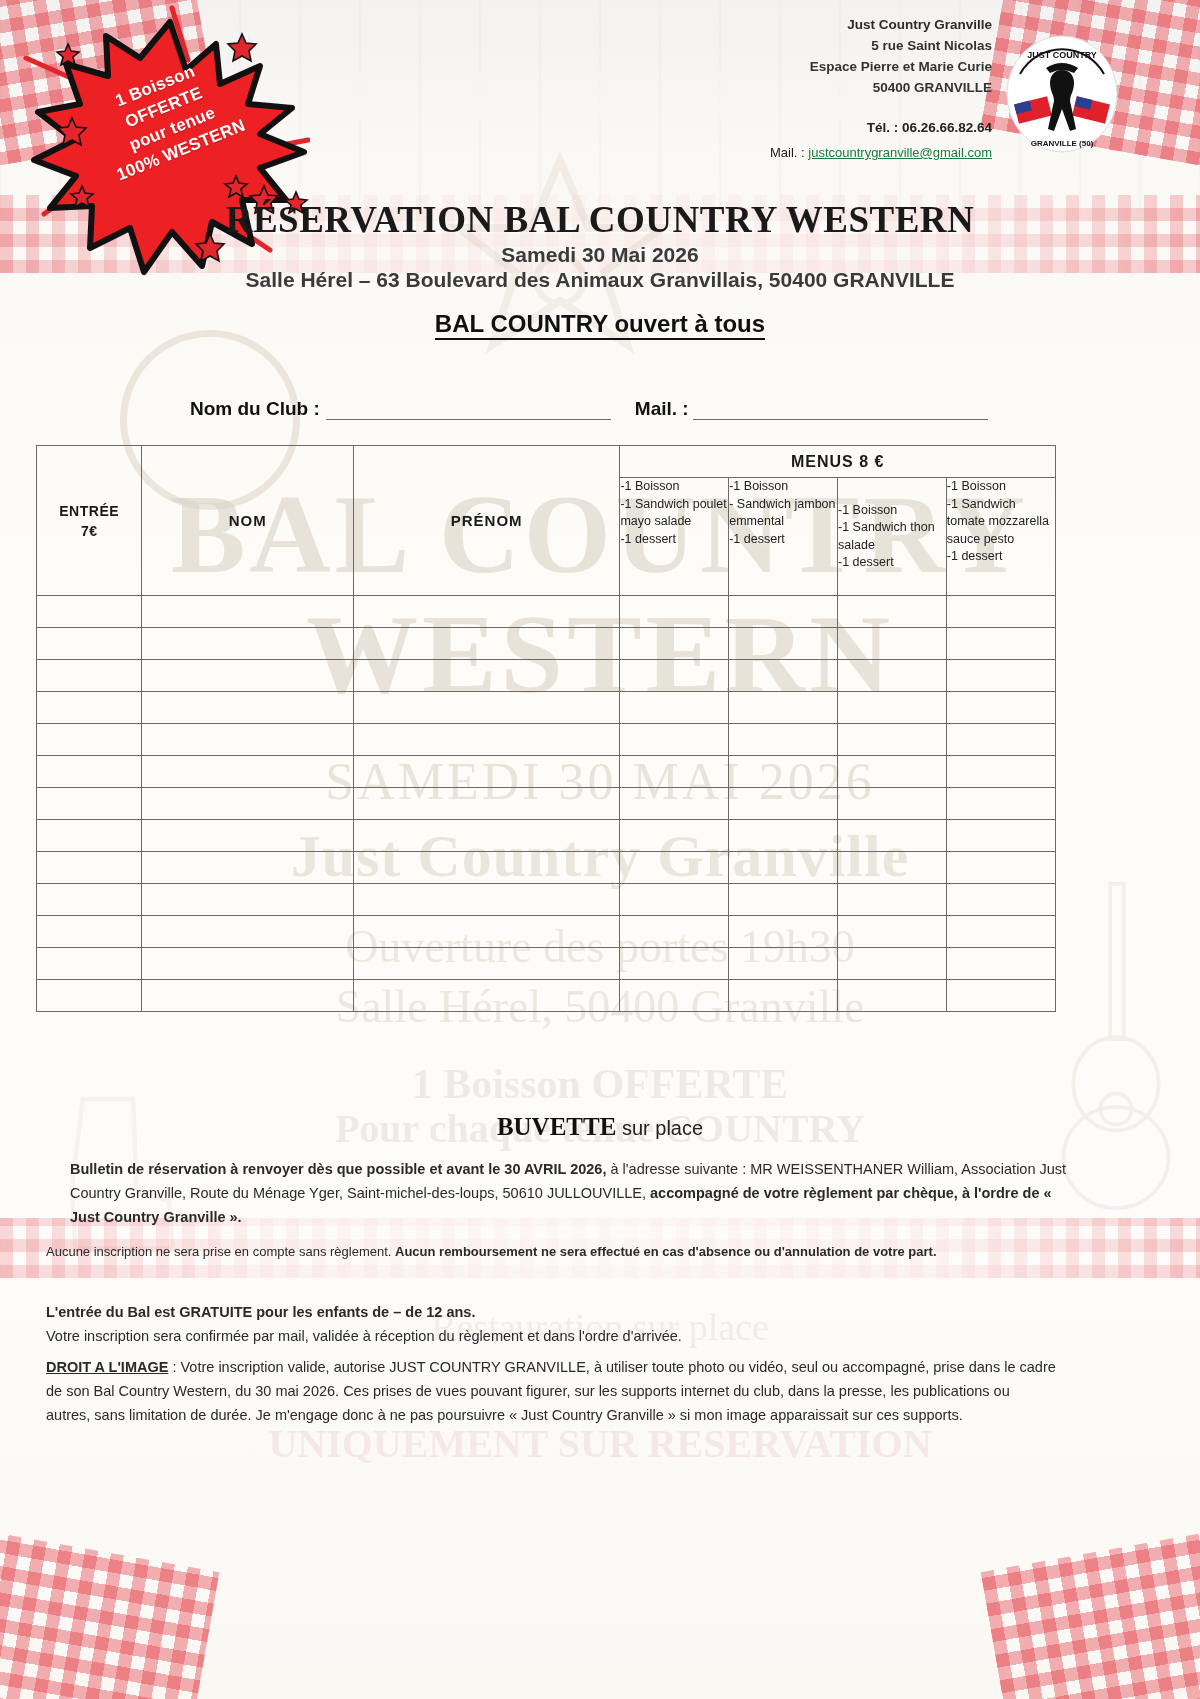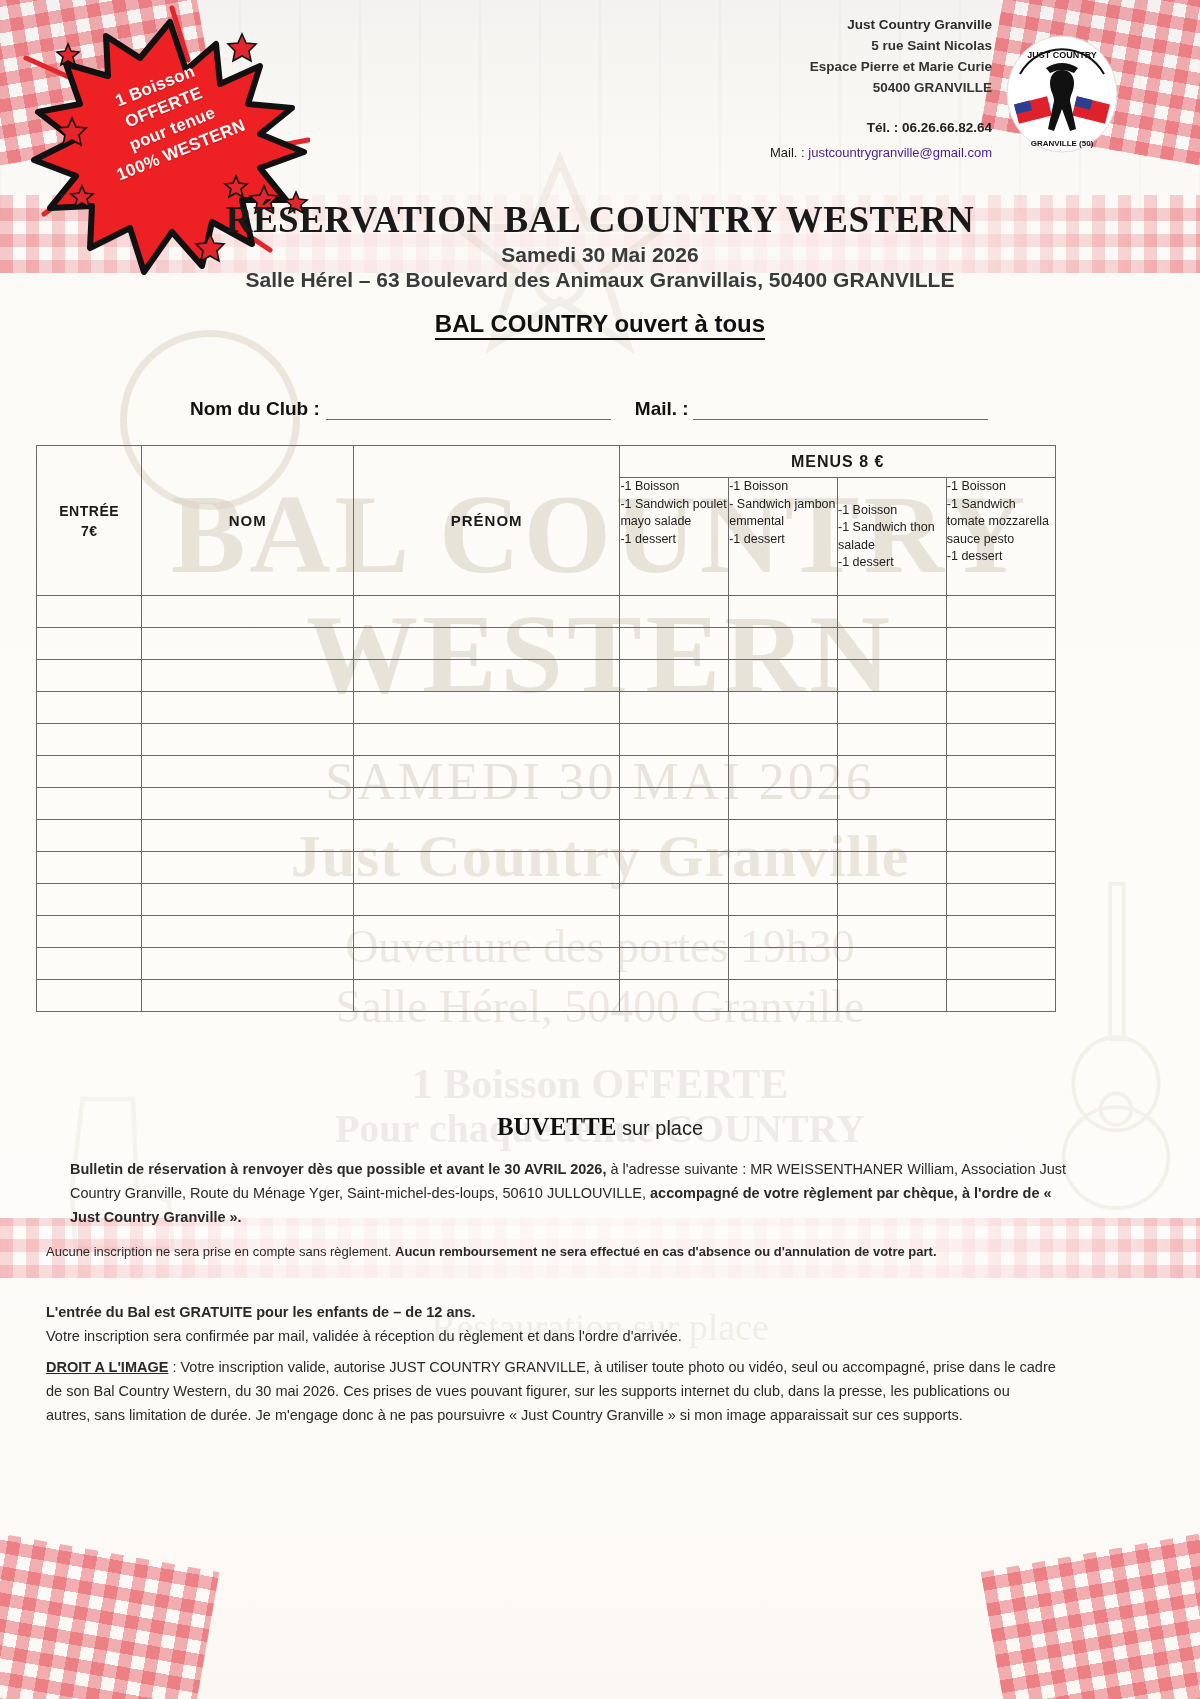--- a/index.html
+++ b/index.html
@@ -89,21 +89,21 @@
   }
 
   
   .club-info {
     position:absolute; right:208px; top:14px; text-align:right;
     font-size:13.5px; line-height:21px; color:#2b2b2b; font-weight:700;
   }
   .club-info .addr { font-weight:600; color:#333; }
   .club-tel { position:absolute; right:208px; top:120px; text-align:right; font-size:13.5px; font-weight:700; color:#222;}
   .club-mail { position:absolute; right:208px; top:145px; text-align:right; font-size:13px; color:#1b1b1b;}
-  .club-mail .lnk { color:#4c1d95; }
+  .club-mail .lnk { color:#15803d; text-decoration:underline; }
 
   .logo { position:absolute; right:78px; top:32px; width:120px; height:125px; }
 
   
   .title {
     position:absolute; left:0; right:0; top:198px; text-align:center;
     font-family:"Liberation Serif", serif; font-size:37px; font-weight:700;
     letter-spacing:.5px; color:#1a1a1a;
   }
   .subtitle1 {
@@ -190,20 +190,21 @@
 
   <div class="wm wm-bal">BAL COUNTRY</div>
   <div class="wm wm-west">WESTERN</div>
   <div class="wm wm-date">SAMEDI 30 MAI 2026</div>
   <div class="wm wm-club">Just Country Granville</div>
   <div class="wm wm-ouv">Ouverture des portes 19h30</div>
   <div class="wm wm-salle">Salle Hérel, 50400 Granville</div>
   <div class="wm wm-bois">1 Boisson  OFFERTE</div>
   <div class="wm wm-pour">Pour chaque tenue COUNTRY</div>
   <div class="wm wm-rest">Restauration sur place</div>
+  <div class="wm wm-uniq">UNIQUEMENT SUR RESERVATION</div>
 </div>
 
 <div class="burst">
   <svg viewBox="0 0 290 290" width="290" height="290">
     <g stroke="#e2262c" stroke-width="5" stroke-linecap="round">
       <line x1="168" y1="60" x2="152" y2="8"></line>
       <line x1="96" y1="98" x2="6" y2="58"></line>
       <line x1="86" y1="170" x2="24" y2="214"></line>
       <line x1="196" y1="214" x2="250" y2="250"></line>
       <line x1="236" y1="150" x2="288" y2="140"></line>

